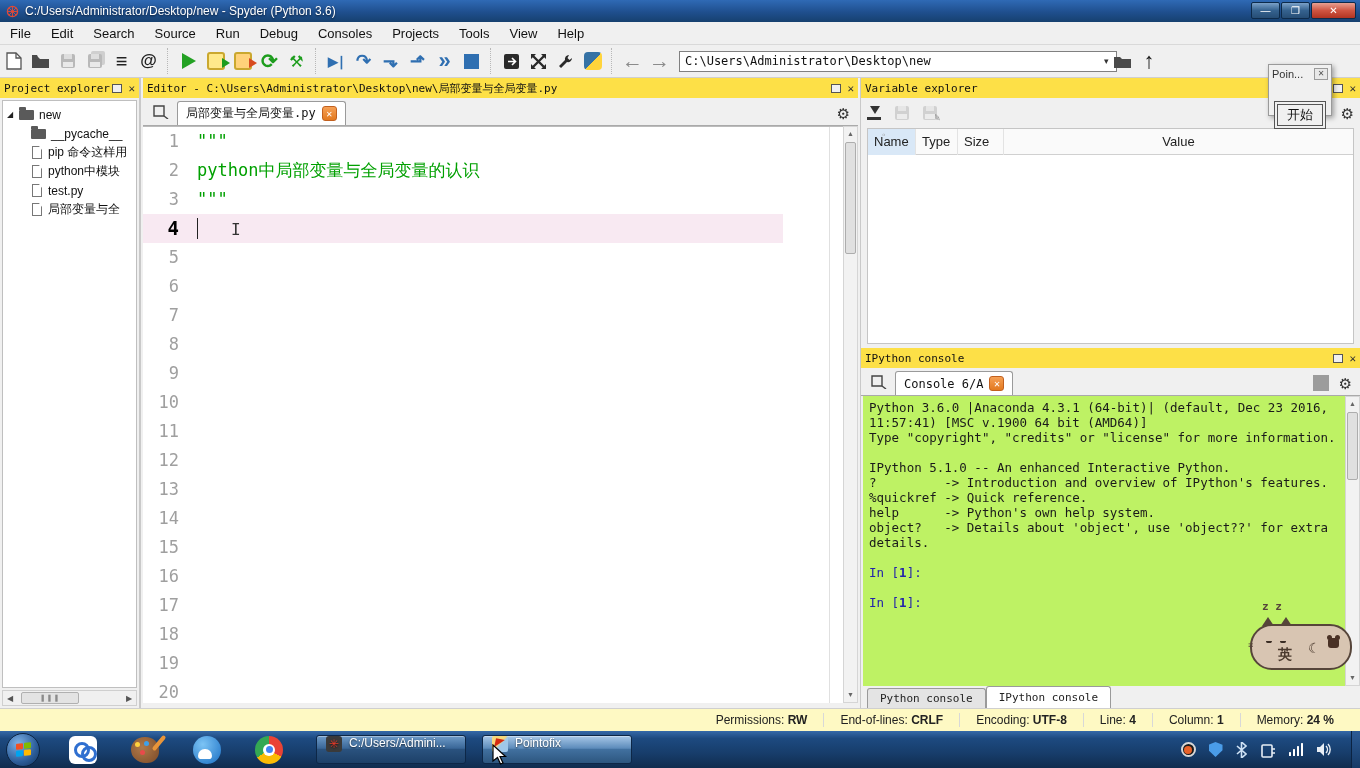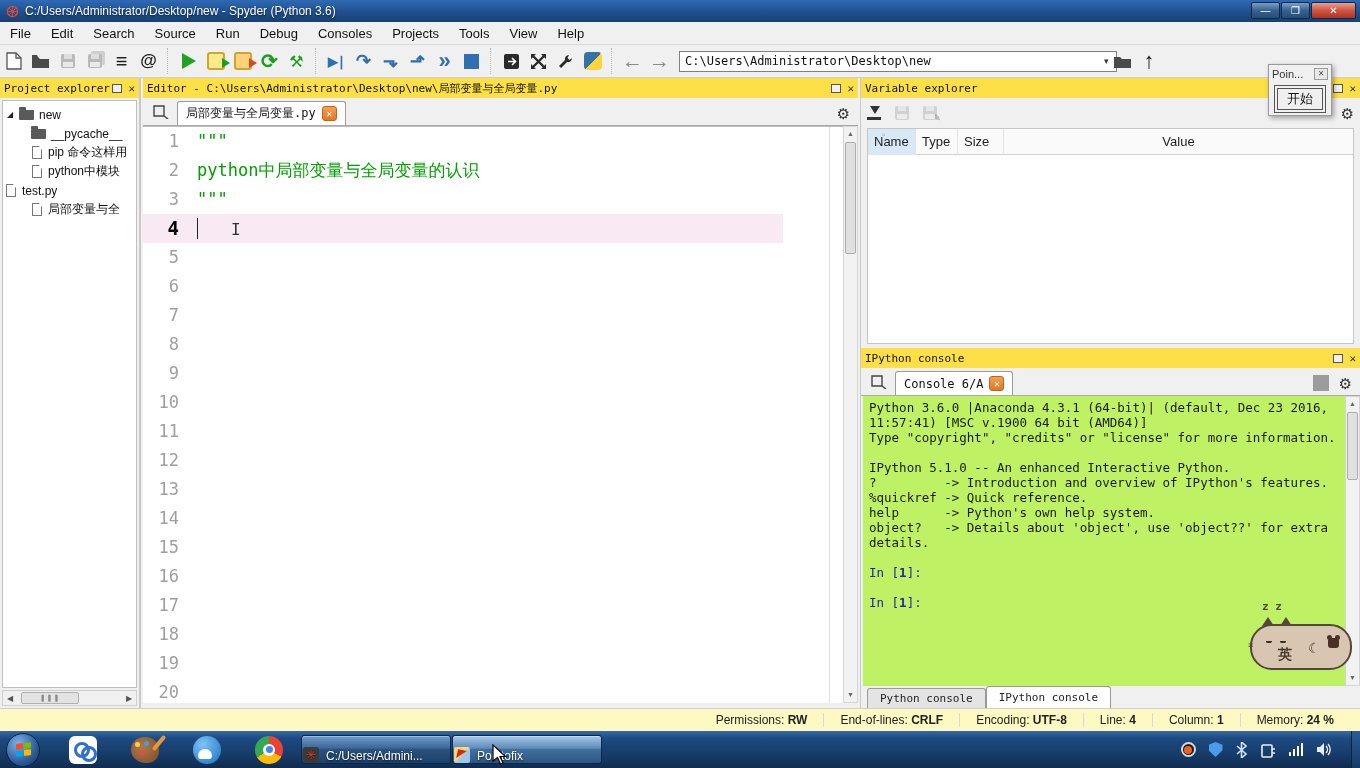--- a/index.html
+++ b/index.html
@@ -160,21 +160,21 @@
   .cat-bear { position:absolute; left:76px; top:12px; width:11px; height:10px; background:#4a3226; border-radius:3px; }
   .cat-bear::before, .cat-bear::after { content:""; position:absolute; top:-3px; width:5px; height:5px; background:#4a3226; border-radius:50%; }
   .cat-bear::before { left:-1px; } .cat-bear::after { right:-1px; }
 
   
   #pointofix-win { position:absolute; left:1268px; top:64px; width:64px; height:52px; z-index:60;
     background:#f0f0f0; border:1px solid #9a9a9a; box-shadow:2px 2px 5px rgba(0,0,0,.35); }
   #pointofix-win .pt-title { height:17px; display:flex; align-items:center; font-size:11px; color:#333; padding:0 3px; }
   .pt-close { margin-left:auto; width:14px; height:12px; border:1px solid #9a9a9a; background:#e8e8e8;
     font-size:8px; line-height:10px; text-align:center; color:#555; }
-  .pt-btn { display:block; margin:3px auto 0; width:52px; height:28px; background:#f0f0f0;
+  .pt-btn { display:block; margin:19px auto 0; width:52px; height:28px; background:#f0f0f0;
     border:1px solid #555; outline:1px solid #555; outline-offset:-4px; font-size:13px; color:#111;
     font-family:"Liberation Sans", sans-serif; }
 
   
   #statusbar { position:absolute; left:0; top:708px; width:1360px; height:23px; background:#fef9c3;
     border-top:1px solid #cfcfcf; display:flex; align-items:center; justify-content:flex-end;
     font-size:12px; color:#222; padding-right:10px; }
   .sb-item { padding:0 16px; border-right:1px solid #d8d8d8; white-space:nowrap; }
   .sb-item:last-child { border-right:none; }
   .sb-item b { font-weight:bold; }
@@ -195,23 +195,23 @@
   .appico-white::after { content:""; position:absolute; left:12px; top:10px; width:10px; height:10px; border:3px solid #2f6fd0; border-radius:50%; }
   .appico-paint { width:28px; height:26px; background:radial-gradient(circle at 40% 40%, #b07a4a, #7a4a28); border-radius:50% 50% 45% 55%; position:relative; }
   .appico-paint::before { content:""; position:absolute; left:4px; top:5px; width:5px; height:5px; border-radius:50%; background:#ffd23e; box-shadow:9px -1px 0 #3fa0e8, 5px 8px 0 #e84a4a; }
   .appico-paint::after { content:""; position:absolute; right:-2px; top:-3px; width:4px; height:18px; background:#e8953a; transform:rotate(40deg); border-radius:2px; }
   .appico-browser { width:28px; height:28px; border-radius:50%; background:radial-gradient(circle at 35% 30%, #7cc4f5, #1a6fc4); position:relative; }
   .appico-browser::before { content:""; position:absolute; left:5px; bottom:5px; width:14px; height:10px; background:#fff; border-radius:8px 8px 4px 4px; }
   .appico-chrome { width:28px; height:28px; border-radius:50%;
     background:conic-gradient(#ea4335 0 33%, #fbbc05 0 66%, #34a853 0 100%); position:relative; }
   .appico-chrome::before { content:""; position:absolute; left:8px; top:8px; width:12px; height:12px; background:#fff; border-radius:50%; }
   .appico-chrome::after { content:""; position:absolute; left:10.5px; top:10.5px; width:7px; height:7px; background:#4285f4; border-radius:50%; }
-  .task-btn { height:29px; min-width:150px; margin-left:1px; border-radius:3px; border:1px solid #0d2747;
+  .task-btn { height:29px; min-width:150px; margin-left:16px; border-radius:3px; border:1px solid #0d2747;
     background:linear-gradient(180deg,#6f9cc9 0%,#3a6798 45%,#2a527e 50%,#1d4068 100%);
-    display:flex; align-items:flex-end; gap:7px; padding:0 1px; color:#fff; font-size:12px;
+    display:flex; align-items:flex-start; gap:7px; padding:0 9px; color:#fff; font-size:12px;
     text-shadow:0 1px 2px rgba(0,0,0,.7); box-shadow:inset 0 1px 0 rgba(255,255,255,.35); }
   .task-btn.active { background:linear-gradient(180deg,#a8c8e8 0%,#5d8cbb 45%,#41709f 50%,#2d567f 100%); }
   .spy-ico { width:16px; height:16px; border-radius:3px; background:#3a3a3a; position:relative; flex:0 0 auto;
     display:flex; align-items:center; justify-content:center; }
   .spy-ico::before { content:"✳"; color:#e03a2a; font-size:12px; line-height:1; }
   .ptf-ico { width:16px; height:16px; border-radius:2px; flex:0 0 auto;
     background:linear-gradient(135deg,#f5d87a 0 45%, #9fc8ea 55% 100%); position:relative; }
   .ptf-ico::before { content:""; position:absolute; left:3px; top:3px; width:0; height:0;
     border-top:9px solid #d42a12; border-right:9px solid transparent; transform:rotate(12deg); }
   #cursor { position:absolute; left:492px; top:744px; z-index:80; }
@@ -357,21 +357,21 @@
   <span>__pycache__</span>
         </div>
         <div class="tree-row" style="padding-left:26px;">
   <span class="file-ico"></span>
   <span>pip 命令这样用</span>
         </div>
         <div class="tree-row" style="padding-left:26px;">
   <span class="file-ico"></span>
   <span>python中模块</span>
         </div>
-        <div class="tree-row" style="">
+        <div class="tree-row" style="padding-left:26px;">
   <span class="file-ico"></span>
   <span>test.py</span>
         </div>
         <div class="tree-row" style="padding-left:26px;">
   <span class="file-ico"></span>
   <span>局部变量与全</span>
         </div>
       </div>
     <div class="hscroll">
       <span class="arrow">◀</span>

